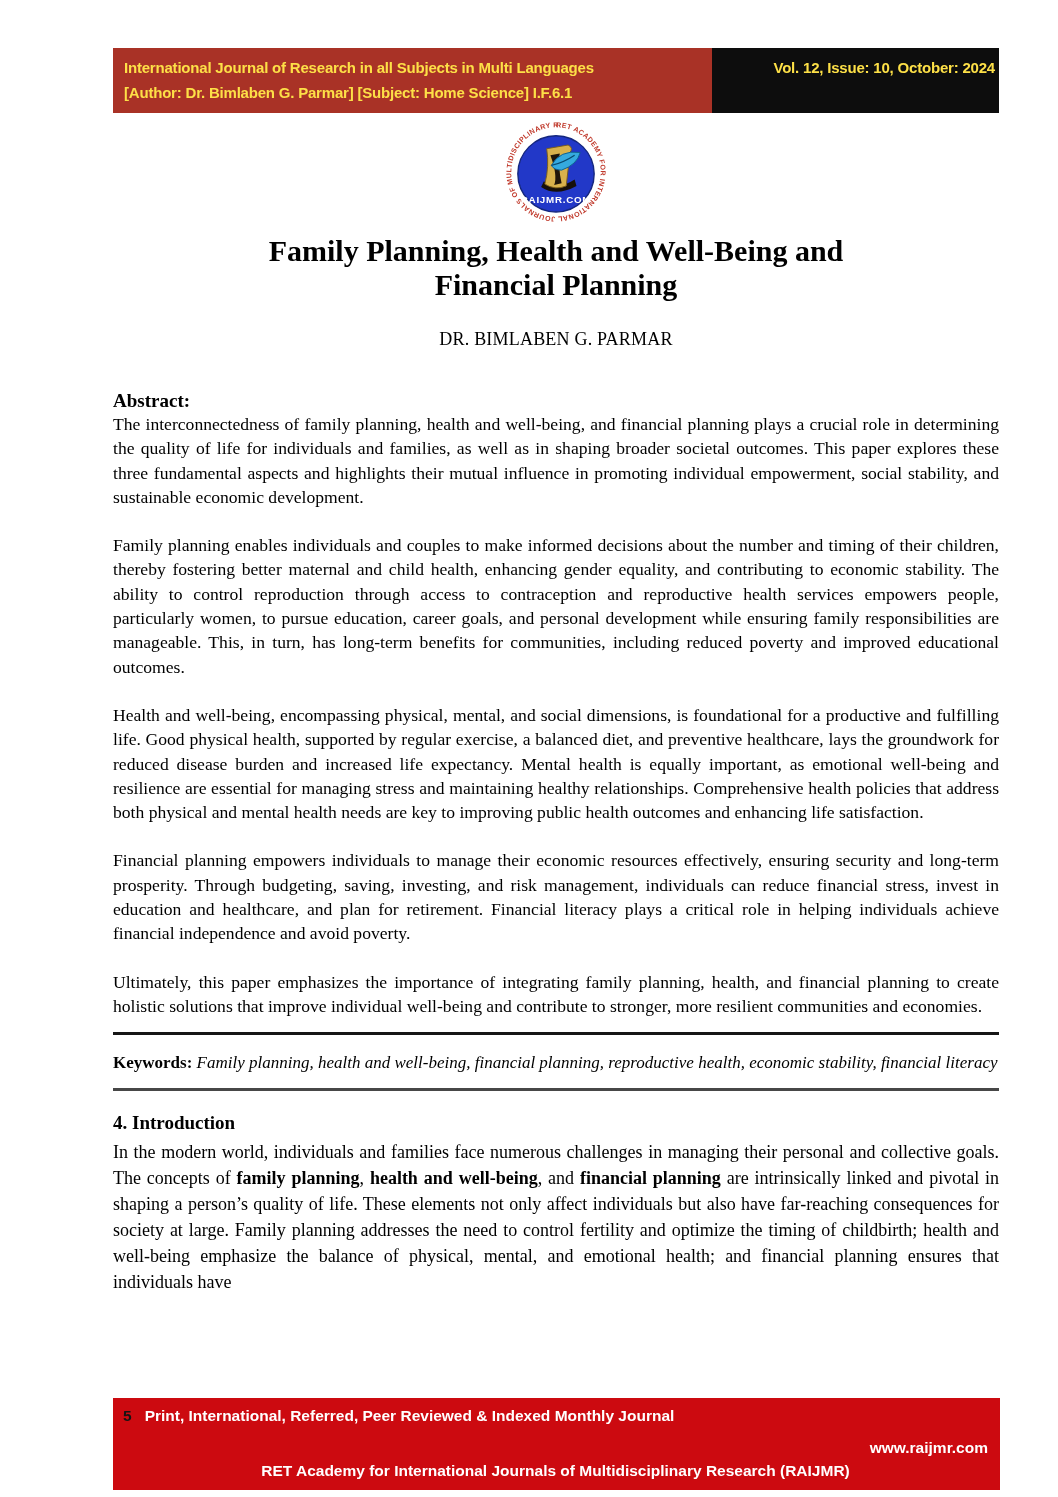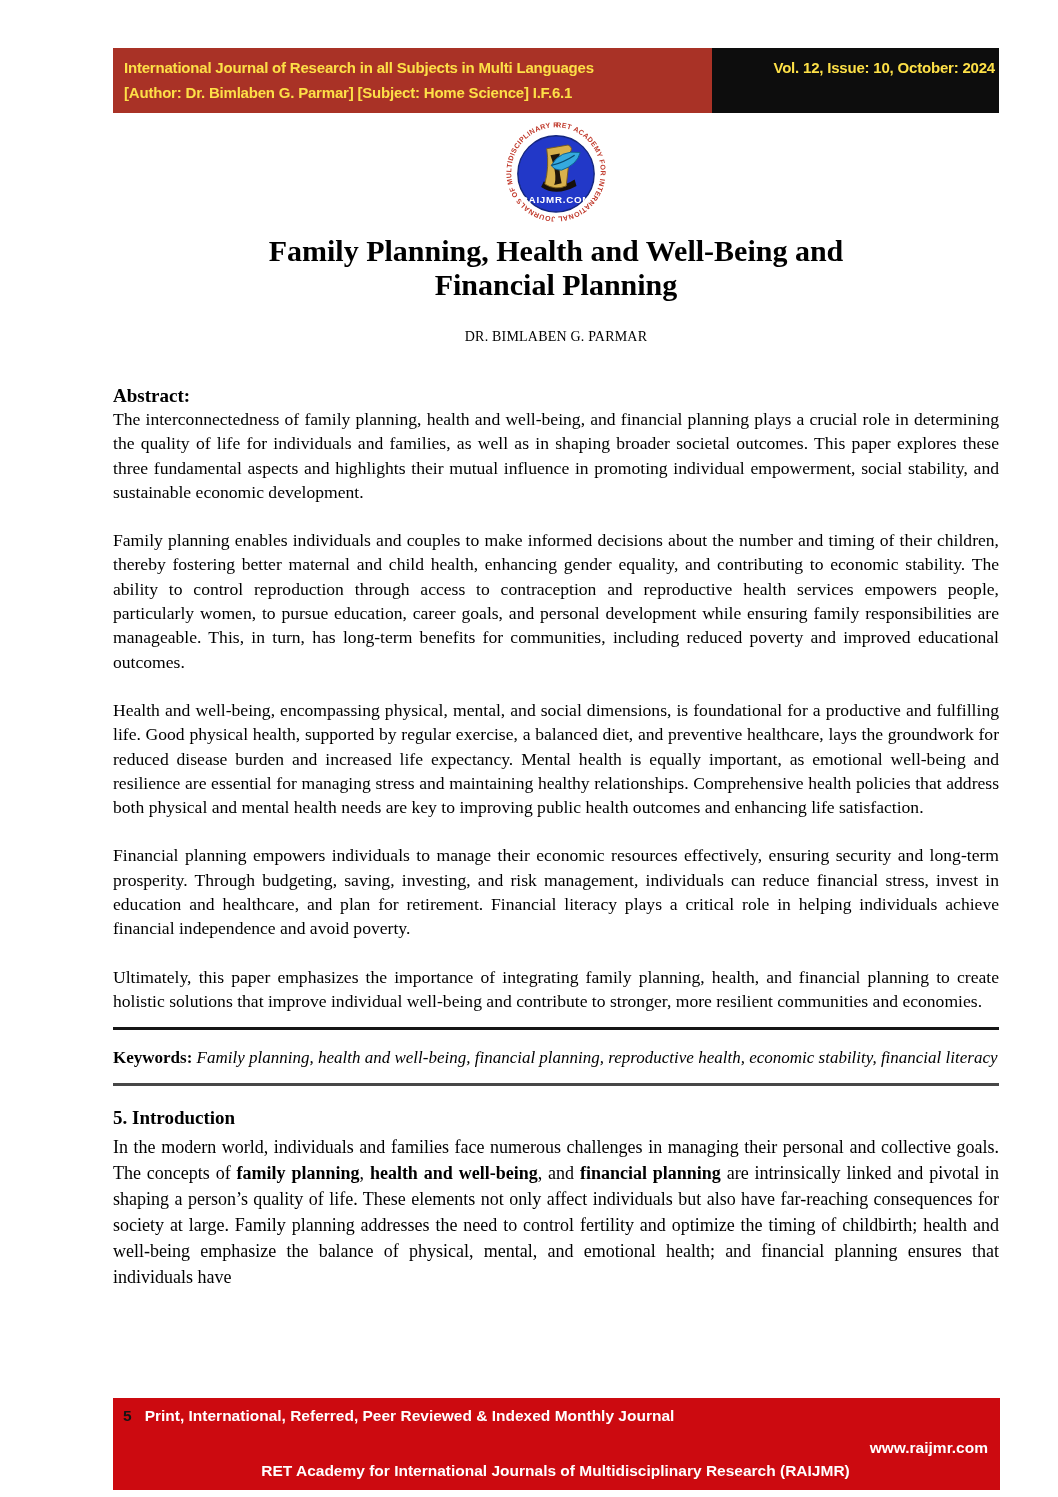--- a/index.html
+++ b/index.html
@@ -52,21 +52,21 @@
 
   
   .title {
     width:886px; margin:8px 0 0 113px;
     text-align:center;
     font-size:30px; font-weight:bold; line-height:34px;
   }
   .author {
     width:886px; margin:27px 0 0 113px;
     text-align:center;
-    font-size:14px; letter-spacing:0.2px;
+    font-size:18px; letter-spacing:0.2px;
   }
 
   
   .body-col { width:886px; margin:40px 0 0 113px; }
 
   .section-heading {
     font-size:19px; font-weight:bold; margin:0; line-height:22px;
   }
   p.abs {
     font-size:17.6px;
@@ -172,21 +172,21 @@
 
   <hr class="rule-thick">
 
   <p class="keywords">
     <span class="kw-label">Keywords:</span>
     <span>Family planning, health and well-being, financial planning, reproductive health, economic stability, financial literacy</span>
   </p>
 
   <hr class="rule-thin">
 
-  <div class="intro-heading">5. Introduction</div>
+  <div class="intro-heading">4. Introduction</div>
   <p class="intro-body"><span>In the modern world, individuals and families face numerous challenges in managing their personal and collective goals. The concepts of </span><span style="font-weight: bold;">family planning</span><span>, </span><span style="font-weight: bold;">health and well-being</span><span>, and </span><span style="font-weight: bold;">financial planning</span><span> are intrinsically linked and pivotal in shaping a person’s quality of life. These elements not only affect individuals but also have far-reaching consequences for society at large. Family planning addresses the need to control fertility and optimize the timing of childbirth; health and well-being emphasize the balance of physical, mental, and emotional health; and financial planning ensures that individuals have</span></p>
 </div>
 
 <div class="footer">
   <div class="footer-line1">
     <span class="page-num">5</span>
     <span>Print, International, Referred, Peer Reviewed &amp; Indexed Monthly Journal</span>
     <span class="site">www.raijmr.com</span>
   </div>
   <div class="footer-line2">RET Academy for International Journals of Multidisciplinary Research (RAIJMR)</div>

